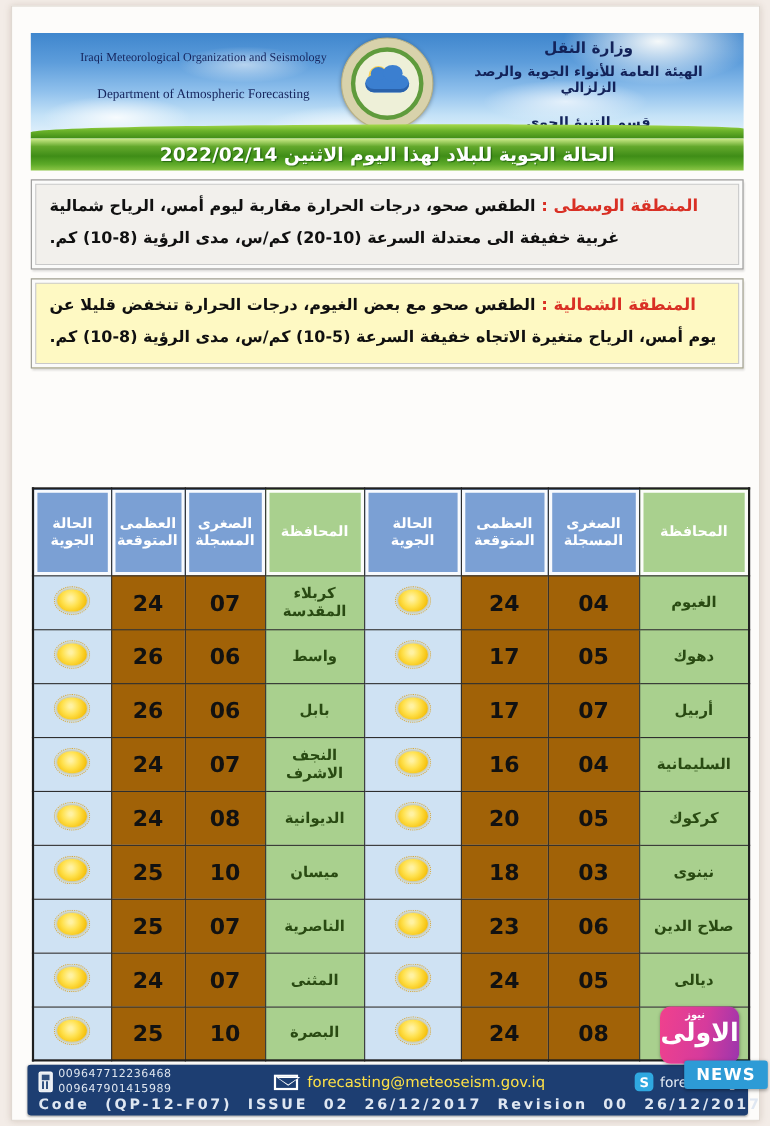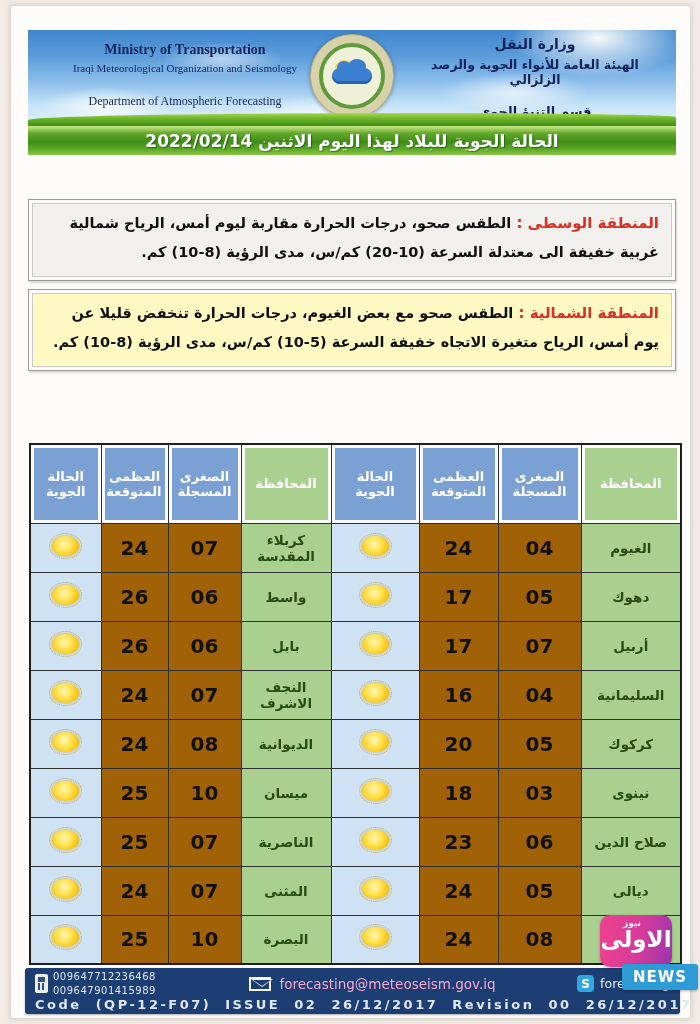--- a/index.html
+++ b/index.html
@@ -47,21 +47,21 @@
   
   .title-bar { position:absolute; left:28px; top:126px; width:648px; height:29px;
     background:linear-gradient(180deg,#cdeB8a 0%, #63a82c 25%, #3f8d17 55%, #5ca928 80%, #8cc646 100%);
     display:flex; align-items:center; justify-content:center; }
   .title-bar span { color:#fff; font-size:17px; font-weight:bold; direction:rtl;
     text-shadow:1px 1px 1px rgba(0,60,0,.55); }
 
   
   .region { position:absolute; left:28px; width:648px; direction:rtl;
     border:1px solid #9a9a9a; box-shadow:inset 0 0 0 3px #fbfbfa, inset 0 0 0 4px #c9c9c9, 1px 2px 2px rgba(0,0,0,.15);
-    padding:9px 16px 0 16px; text-align:right; line-height:1.8;margin-top:36px; }
+    padding:9px 16px 0 16px; text-align:left; line-height:1.8; }
   .region .rt { color:#d93025; font-weight:bold; font-size:15px; }
   .region .rb { color:#101010; font-weight:bold; font-size:14.5px; }
   #region-0 { top:163px; height:82px; background:#f2f0ec; }
   #region-1 { top:253px; height:82px; background:#fef9c3; }
   #region-2 { top:343px; height:86px; background:#ebe7e1; }
 
   
   table.fx { position:absolute; left:29px; top:443px; width:651px; border-collapse:collapse;
     table-layout:fixed; border:2px solid #1f1f1f; direction:ltr; }
   .fx th, .fx td { border:1px solid #2e2e2e; text-align:center; vertical-align:middle; }
@@ -79,21 +79,21 @@
   
   .footer { position:absolute; left:25px; top:968px; width:655px; height:46px; background:#1d3e72;
     border-radius:3px; color:#fff; padding:3px 10px 0 10px; box-shadow:0 1px 2px rgba(0,0,0,.3); }
   .f-top { display:flex; align-items:center; height:25px; }
   .f-phone { display:flex; align-items:center; gap:5px; width:190px; }
   .ic-phone { width:13px; height:19px; border:1px solid #fff; border-radius:2px; background:#e8ecf2; position:relative; flex:none; }
   .ic-phone:before { content:""; position:absolute; left:2px; top:2px; right:2px; height:5px; background:#30507e; }
   .ic-phone:after { content:""; position:absolute; left:2px; bottom:2px; right:2px; height:7px;
     background:repeating-linear-gradient(90deg,#30507e 0 2px,transparent 2px 4px); }
   .f-phone .nums { font-size:10px; line-height:1.35; letter-spacing:.5px; color:#dfe6f0; }
-  .f-mail { flex:1; display:flex; align-items:center; justify-content:center; gap:8px; font-size:13.5px; color:#f9a8d4; }
+  .f-mail { flex:1; display:flex; align-items:center; justify-content:center; gap:8px; font-size:13.5px; color:#fde047; }
   .ic-mail { width:22px; height:14px; border:2px solid #fff; position:relative; background:#1d3e72; flex:none; }
   .ic-mail:before { content:""; position:absolute; left:0; top:0; border-left:11px solid transparent;
     border-right:11px solid transparent; border-top:8px solid #fff; width:0; }
   .ic-mail:after { content:""; position:absolute; left:2px; top:1px; border-left:9px solid transparent;
     border-right:9px solid transparent; border-top:6px solid #1d3e72; width:0; }
   .f-skype { display:flex; align-items:center; gap:6px; width:150px; justify-content:flex-end; font-size:12.5px; color:#e6edf6; }
   .ic-skype { width:17px; height:17px; border-radius:4px; background:#2fa8e0; color:#fff; font-size:12px;
     font-weight:bold; display:flex; align-items:center; justify-content:center; flex:none; }
   .f-code { text-align:center; font-size:13px; font-weight:bold; letter-spacing:2.5px; color:#dfe7f2;
     white-space:pre; margin-top:1px; }
@@ -110,21 +110,20 @@
     display:flex; align-items:center; justify-content:center; box-shadow:0 1px 3px rgba(0,0,0,.3); }
 </style>
 </head>
 <body>
 
 <div class="page">
   <div class="doc"></div>
 
   <div class="sky">
     <div class="hdr-en">
-      <div class="l1">Ministry of Transportation</div>
       <div class="l2">Iraqi Meteorological Organization and Seismology</div>
       <div class="l3">Department of Atmospheric Forecasting</div>
     </div>
     <div class="hdr-ar">
       <div class="a1">وزارة النقل</div>
       <div class="a2">الهيئة العامة للأنواء الجوية والرصد الزلزالي</div>
       <div class="a3">قسم التنبؤ الجوي</div>
     </div>
     <div class="logo">
       <div class="logo-mid">

